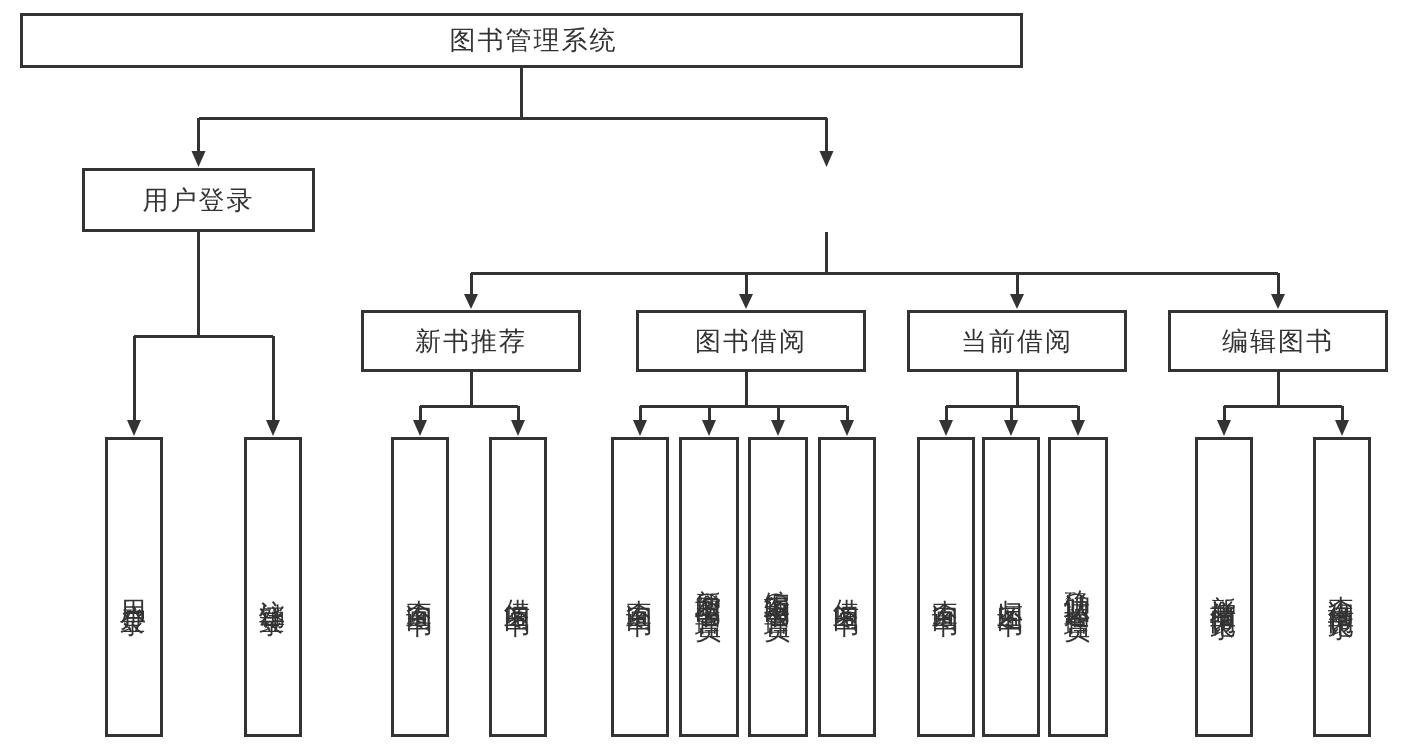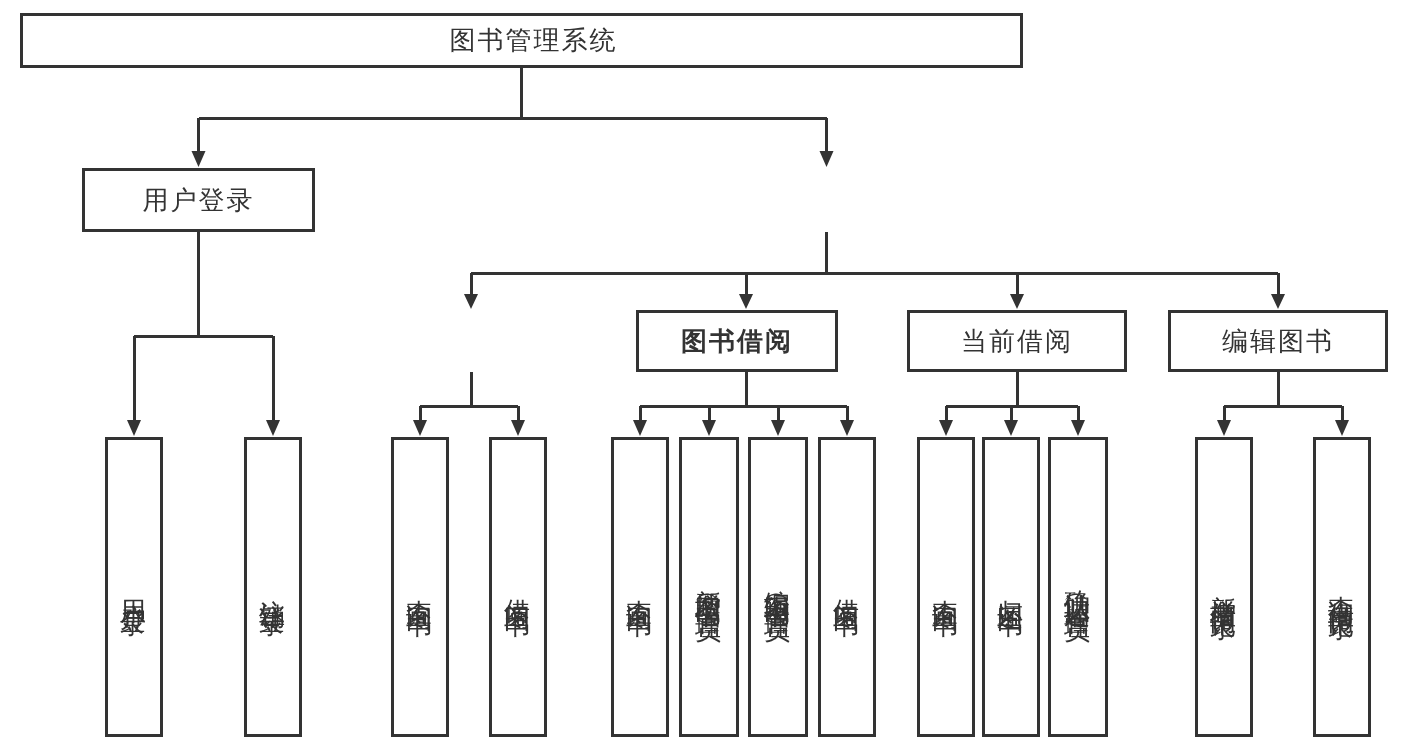--- a/index.html
+++ b/index.html
@@ -147,21 +147,24 @@
   </svg>
 
   <div class="hbox" style="left:20px; top:13px; width:1003px; height:55px;padding-left:24px;">
     <span>图书管理系统</span>
   </div>
 
   <div class="hbox" style="left:82px; top:168px; width:233px; height:64px;">
     <span>用户登录</span>
   </div>
 
-  <div class="hbox" style="left:636px; top:310px; width:202px; height:62px;font-weight:bold;">
+  <div class="hbox" style="left:361px; top:310px; width:220px; height:62px;">
+    <span>新书推荐</span>
+  </div>
+  <div class="hbox" style="left:636px; top:310px; width:230px; height:62px;">
     <span>图书借阅</span>
   </div>
   <div class="hbox" style="left:907px; top:310px; width:220px; height:62px;">
     <span>当前借阅</span>
   </div>
   <div class="hbox" style="left:1168px; top:310px; width:220px; height:62px;">
     <span>编辑图书</span>
   </div>
 
   <div class="vbox" style="left:105px; width:58px;">

